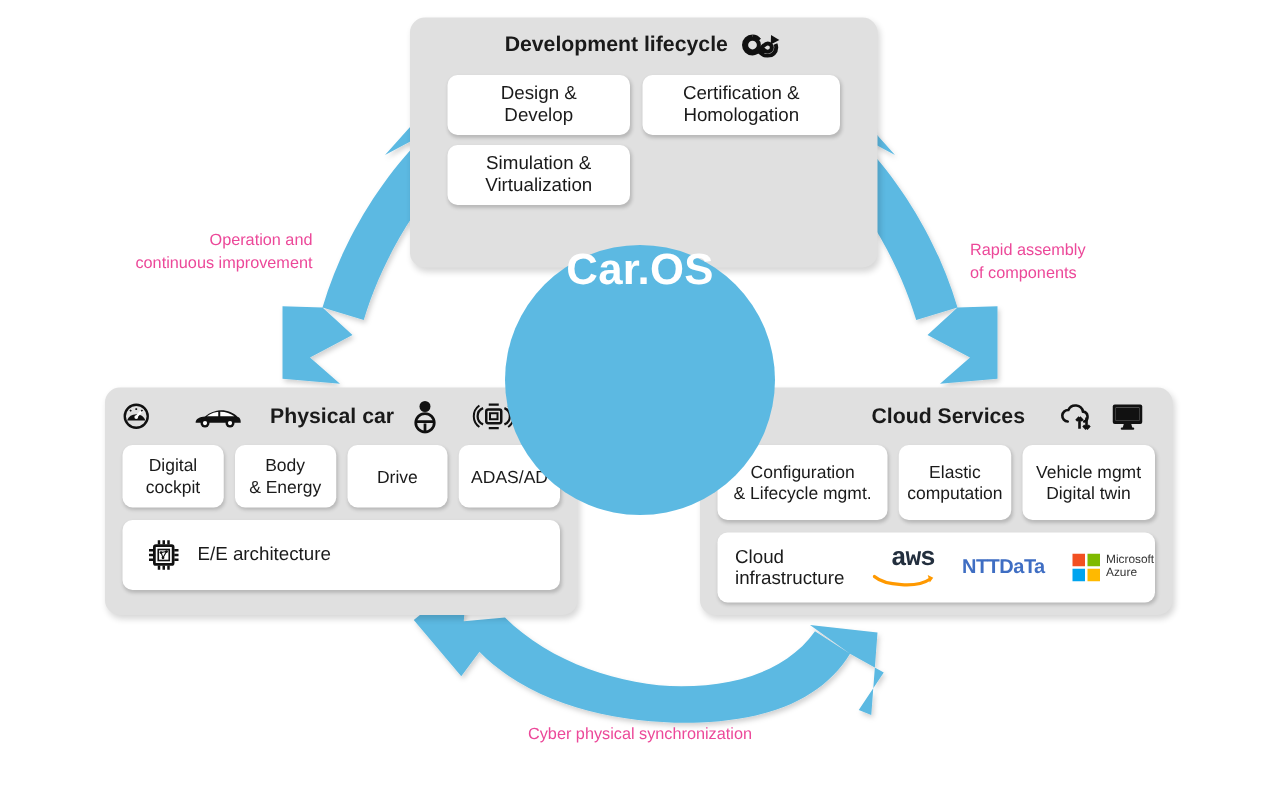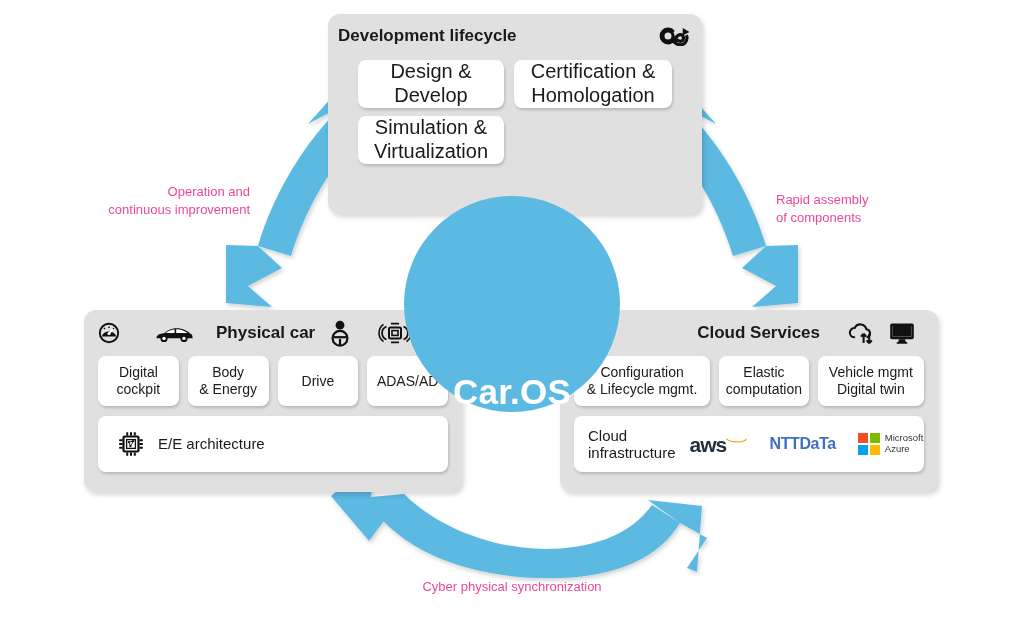--- a/index.html
+++ b/index.html
@@ -15,21 +15,21 @@
   #arrows { position: absolute; left: 0; top: 0; width: 1024px; height: 628px; z-index: 1; }
 
   
   .center-circle {
     position: absolute;
     left: 404px; top: 196px;
     width: 216px; height: 216px;
     border-radius: 50%;
     background: #5cb9e2;
     z-index: 3;
-    display: flex; align-items: flex-end; justify-content: center;
+    display: flex; align-items: flex-start; justify-content: center;
   }
   .center-circle .label {
     color: #ffffff;
     font-size: 35px;
     font-weight: bold;
     letter-spacing: 0.2px;
   }
 
   
   .panel {
@@ -37,21 +37,21 @@
     background: #e0e0e0;
     border-radius: 12px;
     box-shadow: 2px 3px 5px rgba(0,0,0,0.16);
     z-index: 2;
   }
   #panel-dev   { left: 328px; top: 14px;  width: 374px; height: 200px; }
   #panel-car   { left: 84px;  top: 310px; width: 378px; height: 182px; }
   #panel-cloud { left: 560px; top: 310px; width: 378px; height: 182px; }
 
   .panel-head {
-    display: flex; align-items: center; justify-content: space-between;
+    display: flex; align-items: center; justify-content: center;
     gap: 10px;
     height: 44px;
     padding: 0 10px;
   }
   .panel-title {
     font-size: 17px; font-weight: bold; color: #1a1a1a;
     white-space: nowrap;
   }
 
   
@@ -72,31 +72,31 @@
   }
 
   
   .dev-grid {
     display: grid;
     grid-template-columns: 146px 158px;
     grid-gap: 8px 10px;
     justify-content: center;
     padding-top: 2px;
   }
-  .dev-grid .chip { height: 48px; font-size: 20px; }
+  .dev-grid .chip { height: 48px; font-size: 15px; }
 
   
   #car-row .chip { height: 50px; font-size: 14px; }
   #car-row .chip:nth-child(1) { width: 88px; }
   #car-row .chip:nth-child(2) { width: 88px; }
   #car-row .chip:nth-child(3) { width: 88px; }
   #car-row .chip:nth-child(4) { width: 88px; }
 
   
-  #cloud-row .chip { height: 50px; font-size: 14px; }
+  #cloud-row .chip { height: 60px; font-size: 14px; }
   #cloud-row .chip:nth-child(1) { width: 146px; }
   #cloud-row .chip:nth-child(2) { width: 96px; }
   #cloud-row .chip:nth-child(3) { width: 114px; }
 
   
   .widebar {
     margin: 10px 14px 0 14px;
     background: #ffffff;
     border-radius: 8px;
     box-shadow: 1px 2px 3px rgba(0,0,0,0.18);
@@ -118,21 +118,21 @@
     z-index: 4;
     white-space: pre-line;
   }
   #cap-left   { left: 56px;  top: 183px; width: 194px; text-align: right; }
   #cap-right  { left: 776px; top: 191px; width: 190px; text-align: left; }
   #cap-bottom { left: 332px; top: 578px; width: 360px; text-align: center; }
 
   .ico { display: inline-flex; align-items: center; justify-content: center; }
 
   
-  .aws-logo { display:flex; align-items:flex-start; width:58px; }
+  .aws-logo { display:flex; flex-direction:column; align-items:flex-end; width:58px;font-family:Liberation Mono, monospace; }
   .aws-word { font-size: 21px; font-weight: bold; color: #232f3e; letter-spacing: -1px; line-height: 1; }
   
   .ntt-word { font-size: 16px; font-weight: bold; color: #3f6ec3; letter-spacing: -0.4px; }
   
   .azure { display: flex; align-items: center; gap: 5px; }
   .ms-grid { display: grid; grid-template-columns: 10px 10px; grid-template-rows: 10px 10px; gap: 2px; }
   .ms-grid i { display: block; }
   .azure-text { font-size: 9.5px; color: #333; line-height: 1.15; }
 </style>
 </head>

